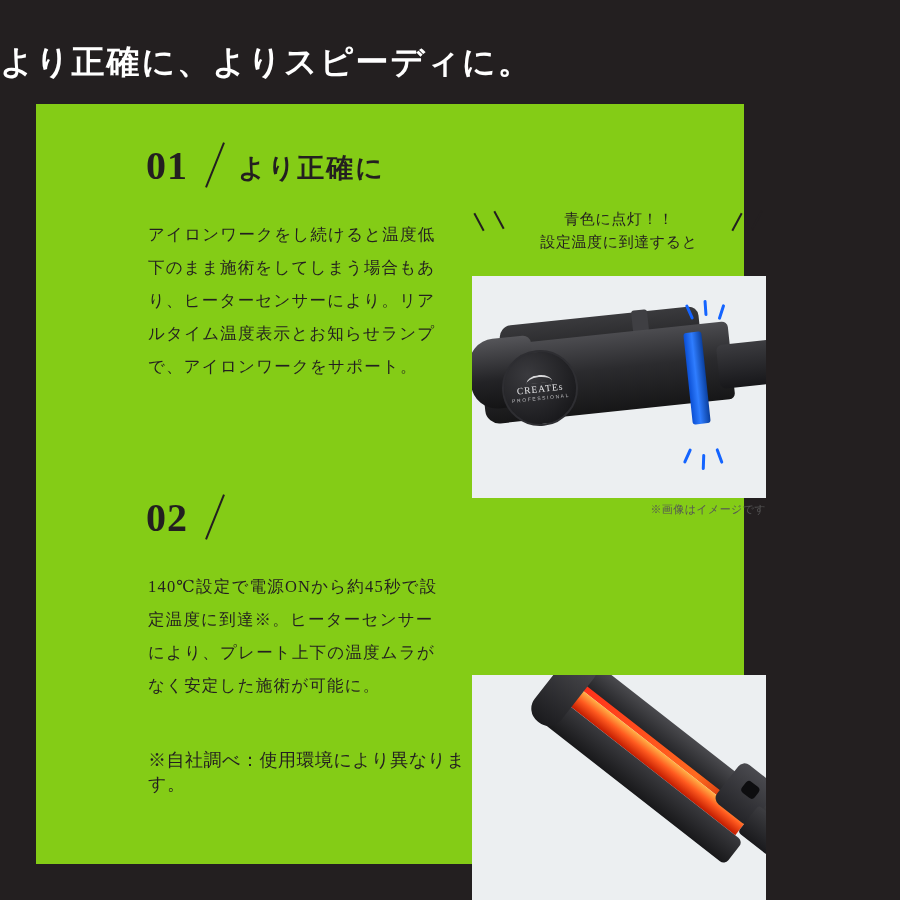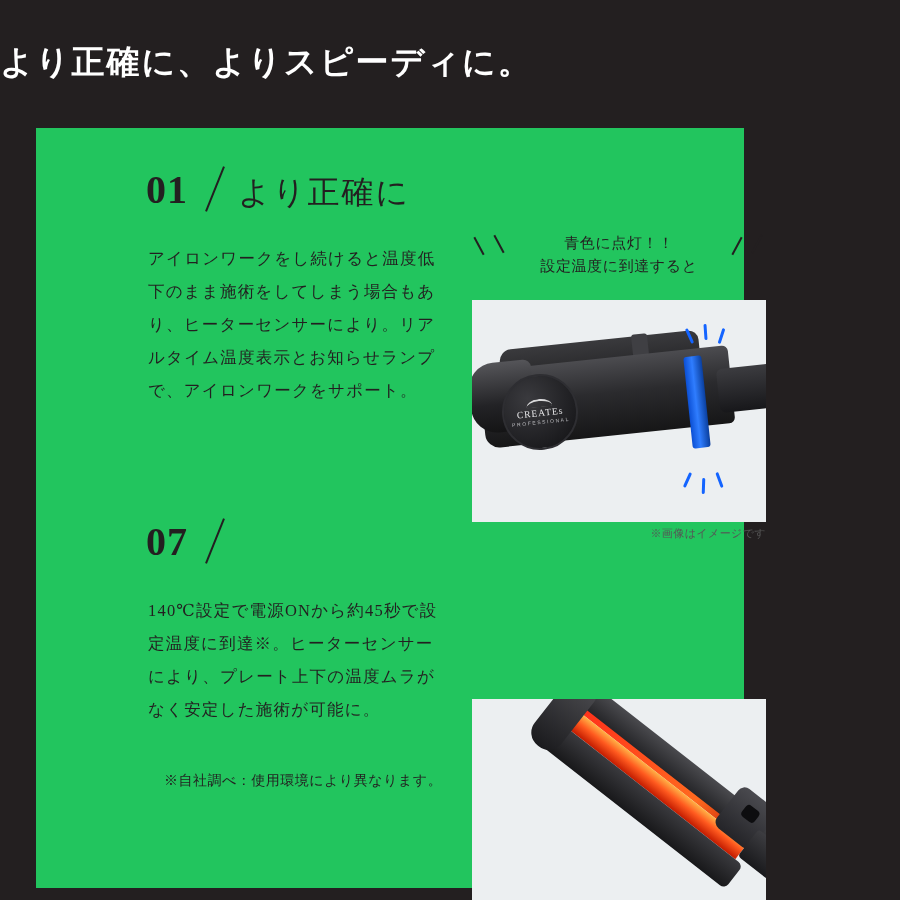--- a/index.html
+++ b/index.html
@@ -30,22 +30,21 @@
     letter-spacing: 2px;
     font-weight: 700;
     font-family: "Liberation Serif", "DejaVu Serif", serif;
   }
   .card {
     position: absolute;
     left: 36px;
     top: 104px;
     width: 708px;
     height: 760px;
-    background: #22c55e;
-    margin-top: 24px;
+    background: #84cc16;
   }
 
   
   .block {
     position: absolute;
     left: 0;
     width: 828px;
   }
   .block-1 { top: 36px; }
   .block-2 { top: 388px; }
@@ -79,42 +78,42 @@
     left: 12px;
     top: -2px;
     width: 2px;
     height: 48px;
     background: #231f20;
     transform: rotate(22deg);
     transform-origin: center;
   }
   .sec-title {
     font-family: "Liberation Serif", "DejaVu Serif", serif;
-    font-size: 32px;
-    font-weight: 400;
+    font-size: 27px;
+    font-weight: 700;
     color: #231f20;
     letter-spacing: 2px;
     line-height: 1;
     margin-top: 4px;
   }
   .sec-body {
     position: absolute;
     left: 112px;
     width: 300px;
     font-size: 16.5px;
     line-height: 2.0;
     letter-spacing: 1.2px;
     color: #231f20;
     font-family: "Liberation Serif", "DejaVu Serif", serif;
   }
   .sec-note {
     position: absolute;
-    left: 128px;
+    left: 112px;
     width: 320px;
-    font-size: 14px;
+    font-size: 18px;
     letter-spacing: 0.5px;
     color: #231f20;
     font-family: Liberation Serif, serif;
   }
 
   
   .photo {
     position: absolute;
     background: #eceff1;
     overflow: hidden;
@@ -402,21 +401,21 @@
           <span class="brand-main">CREATEs</span>
           <span class="brand-sub">PROFESSIONAL</span>
         </div>
       </div>
       <div class="caption" style="left:436px; top:362px;">※画像はイメージです</div>
     </div>
 
     <div class="block block-2">
 
       <div class="sec-head">
-        <span class="sec-num">07</span>
+        <span class="sec-num">02</span>
         <span class="sec-slash"></span>
       </div>
 
       <div class="sec-body" style="top:78px;">140℃設定で電源ONから約45秒で設定温度に到達※。ヒーターセンサーにより、プレート上下の温度ムラがなく安定した施術が可能に。</div>
       <div class="sec-note" style="top:256px;">※自社調べ：使用環境により異なります。</div>
 
       <div class="photo photo-2">
         <div class="iron2">
           <div class="iron2-upper"></div>
           <div class="iron2-redline"></div>

